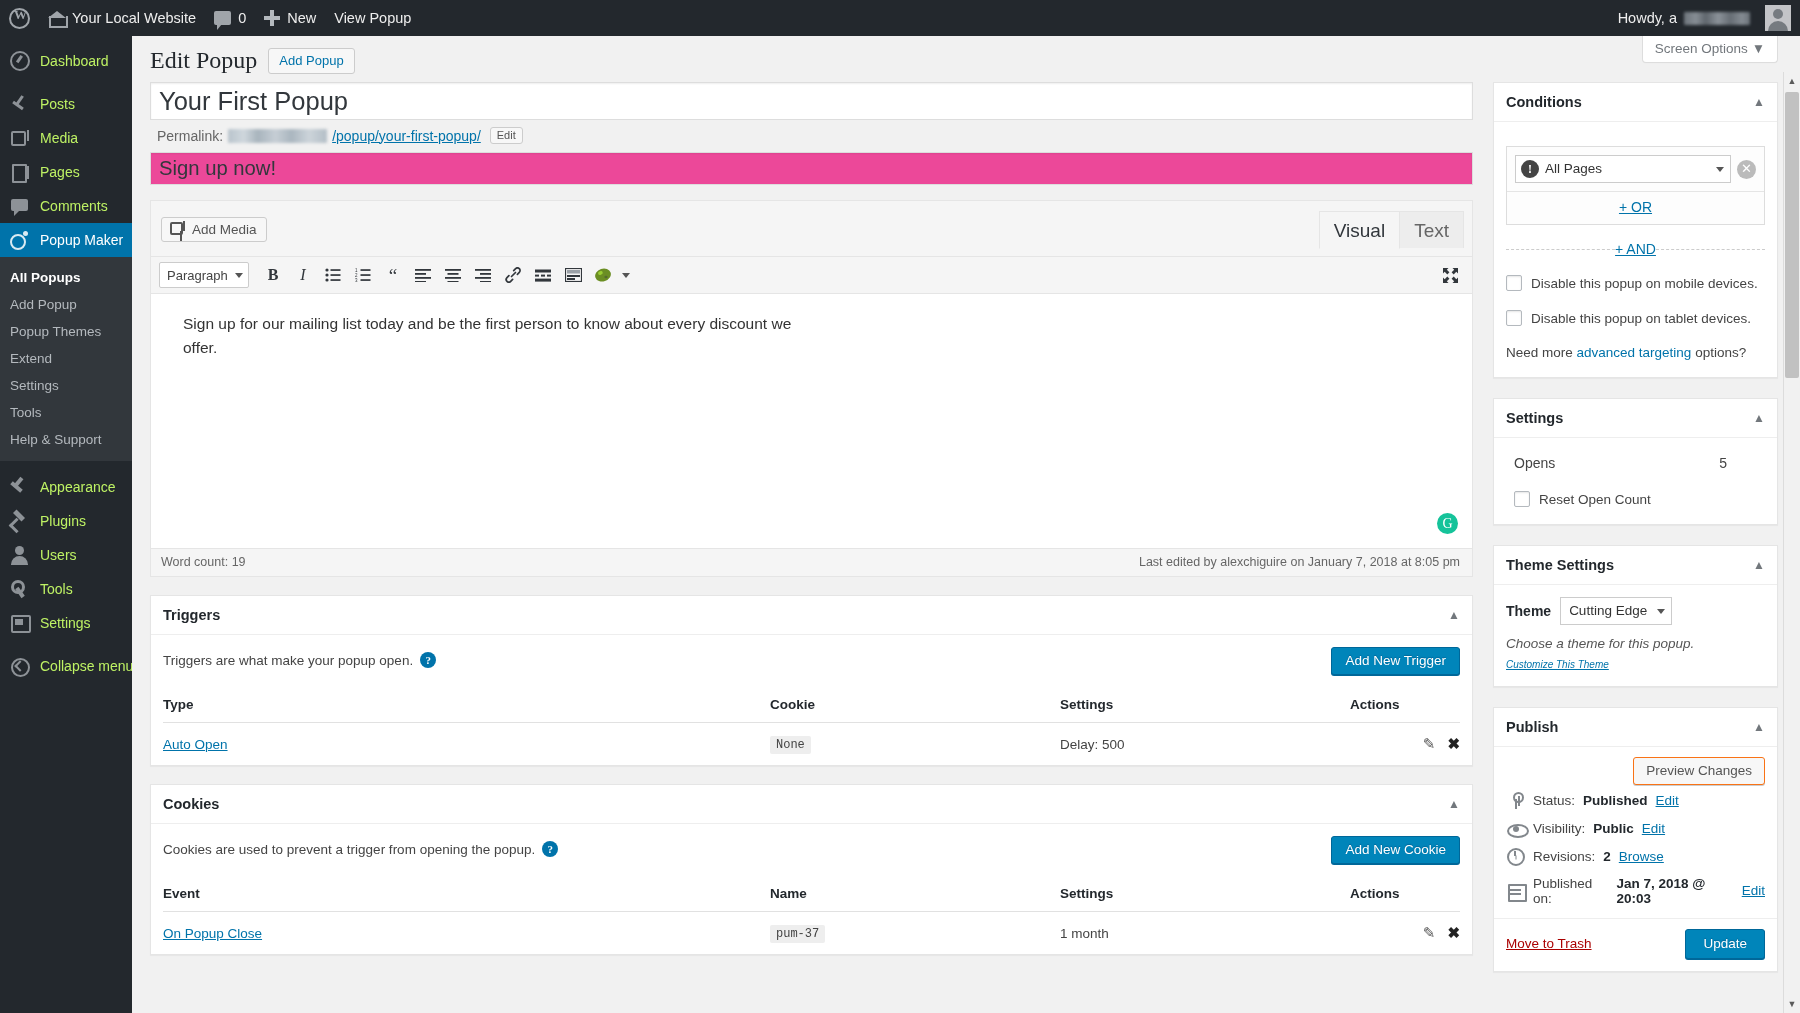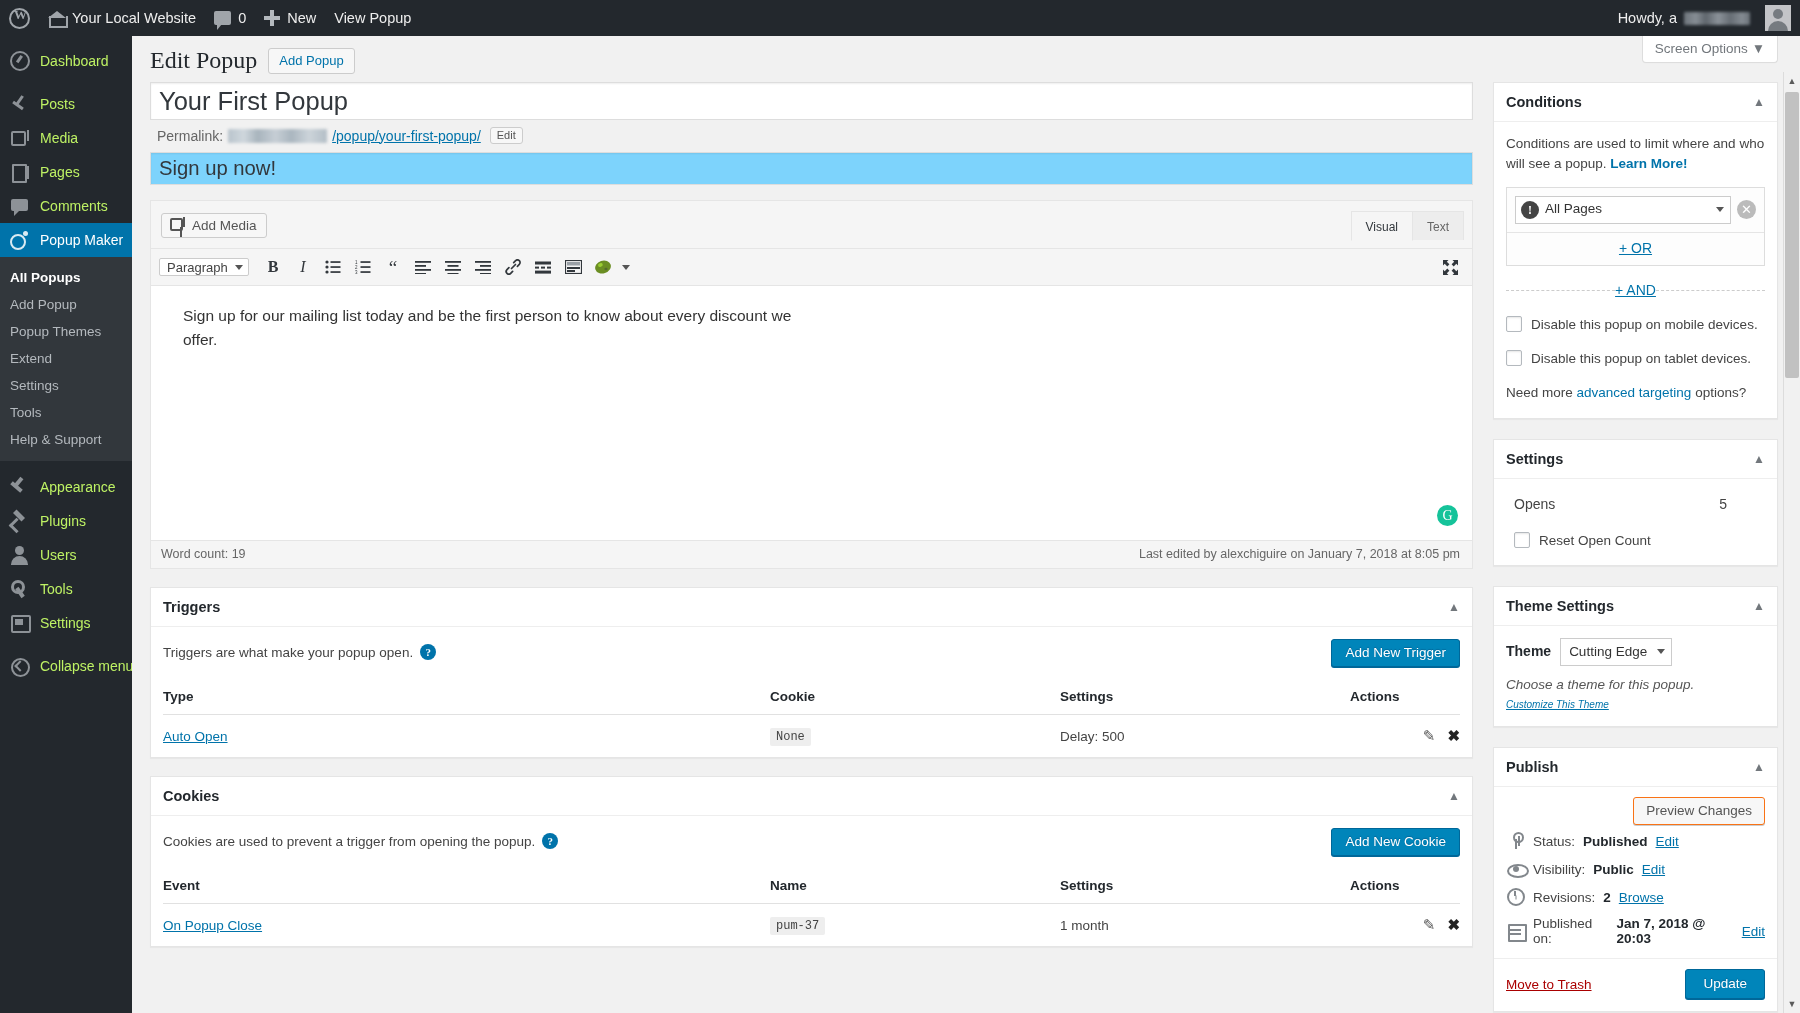--- a/index.html
+++ b/index.html
@@ -165,52 +165,52 @@
   #edit-slug-box { padding: 7px 0 6px 7px; font-size: 14px; color: #666; display: flex; align-items: center; gap: 5px;}
   .slug-link { color: #0073aa; text-decoration: underline; }
   .edit-slug-btn {
     font-size: 11px; padding: 1px 6px 2px 6px; background: #f7f7f7;
     border: 1px solid #ccc; border-radius: 3px; color: #555; cursor: pointer; margin-left: 4px;
   }
 
   
   .headline-field {
     width: 100%; padding: 4px 8px; font-size: 1.35em; height: 33px;
-    border: 1px solid #ddd; background: #7dd3fc; color: #32373c; outline: none;
+    border: 1px solid #ddd; background: #ec4899; color: #32373c; outline: none;
     box-shadow: inset 0 1px 2px rgba(0,0,0,.07); margin-top: 2px;
     font-family: "Liberation Sans", sans-serif;
   }
 
   
   #postdivrich { margin-top: 15px; border: 1px solid #e5e5e5; background: #f5f5f5; }
   .wp-media-buttons { padding: 10px 8px 8px 10px; display: flex; align-items: center; }
   .insert-media {
     display: inline-flex; align-items: center; gap: 6px;
     padding: 3px 9px 4px 8px; background: #f7f7f7; border: 1px solid #ccc;
     border-radius: 3px; color: #555; font-size: 13.5px; cursor: pointer;
   }
   .ic-addmedia { width: 16px; height: 16px; position: relative; display: inline-block; }
   .ic-addmedia::before { content:""; position:absolute;left:0;top:1px;width:9px;height:9px;border:2.3px solid #555;border-radius:2px;}
   .ic-addmedia::after { content:""; position:absolute;right:1px;top:0px;width:2.3px;height:10px;background:#555;
     box-shadow: -3px 10px 0 0 #555; }
 
   .editor-tabs { margin-left: auto; display: flex; align-items: flex-end; gap: 0; }
   .editor-tab {
-    padding: 8px 14px 6px 14px; font-size: 12px; color: #666;
+    padding: 8px 14px 6px 14px; font-size: 19px; color: #666;
     background: #ededed; border: 1px solid #e5e5e5; border-bottom: none; cursor: pointer;
     margin-left: -1px;
   }
   .editor-tab.active { background: #f5f5f5; color: #32373c; border-bottom: 1px solid #f5f5f5; margin-bottom: -1px; }
 
   .mce-toolbar {
     background: #f5f5f5; border-top: 1px solid #e5e5e5; border-bottom: 1px solid #e5e5e5;
     padding: 5px 8px; display: flex; align-items: center; gap: 2px;
   }
   .mce-select {
-    border: 1px solid #ccc; background: #fff; height: 18px; width: 90px;
+    border: 1px solid #ccc; background: #fff; height: 26px; width: 90px;
     display: flex; align-items: center; justify-content: space-between;
     padding: 0 5px 0 7px; font-size: 13px; color: #444; border-radius: 2px; cursor: pointer;
     margin-right: 8px;
   }
   .mce-btn {
     width: 28px; height: 26px; display: flex; align-items: center; justify-content: center;
     font-size: 15px; color: #555; cursor: pointer; border-radius: 2px; position: relative;
   }
   .caret-down { width: 0; height: 0; border-left: 4px solid transparent; border-right: 4px solid transparent; border-top: 5px solid #555; }
   .fullscreen-btn { margin-left: auto; }
@@ -711,24 +711,20 @@
       </div>
 
       <div id="postbox-container">
 
         <div class="postbox">
           <div class="hndle">
             <span>Conditions</span>
             <span class="toggle-indicator">▲</span>
           </div>
           <div class="side-inside">
-            <div>
-              <span>Conditions are used to limit where and who will see a popup.</span>
-              <a href="#" style="font-weight:bold">Learn More!</a>
-            </div>
             <div class="cond-group">
               <div class="cond-row">
                 <div class="cond-select">
                   <span class="cond-ic-not">!</span>
                   <span class="label">All Pages</span>
                   <span class="caret-down"></span>
                 </div>
                 <span class="cond-remove">✕</span>
               </div>
               <div class="or-row">

